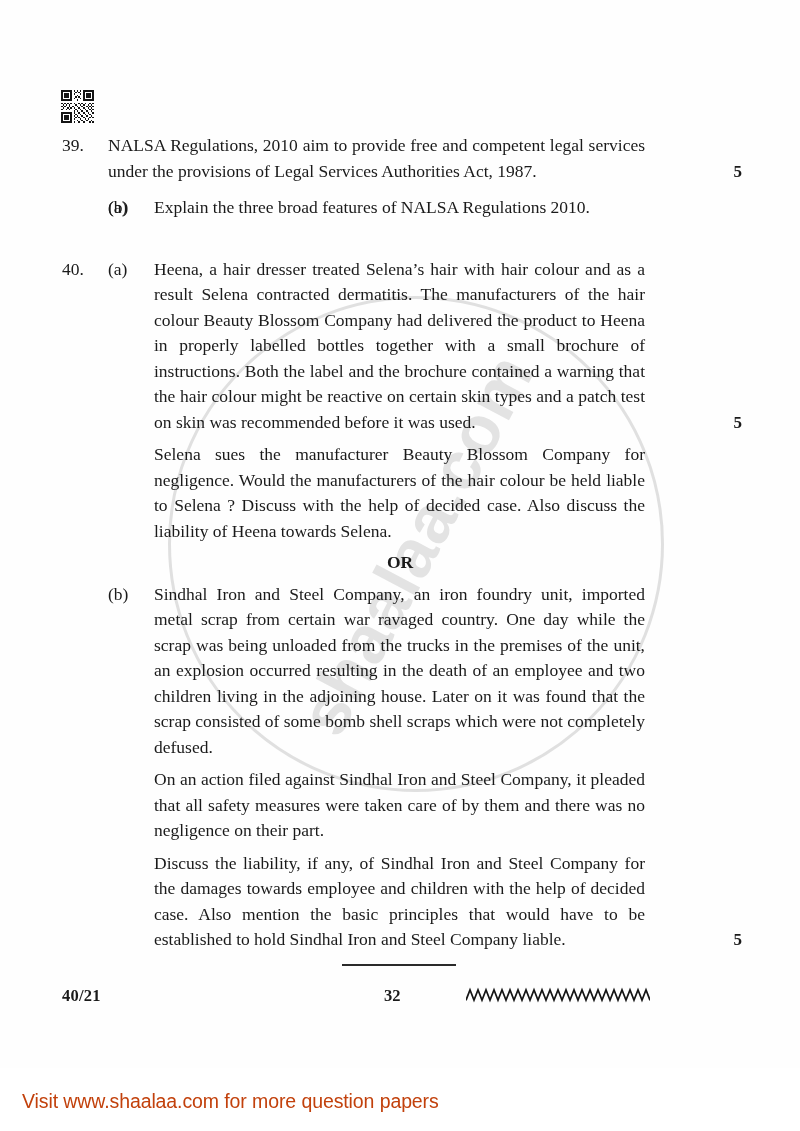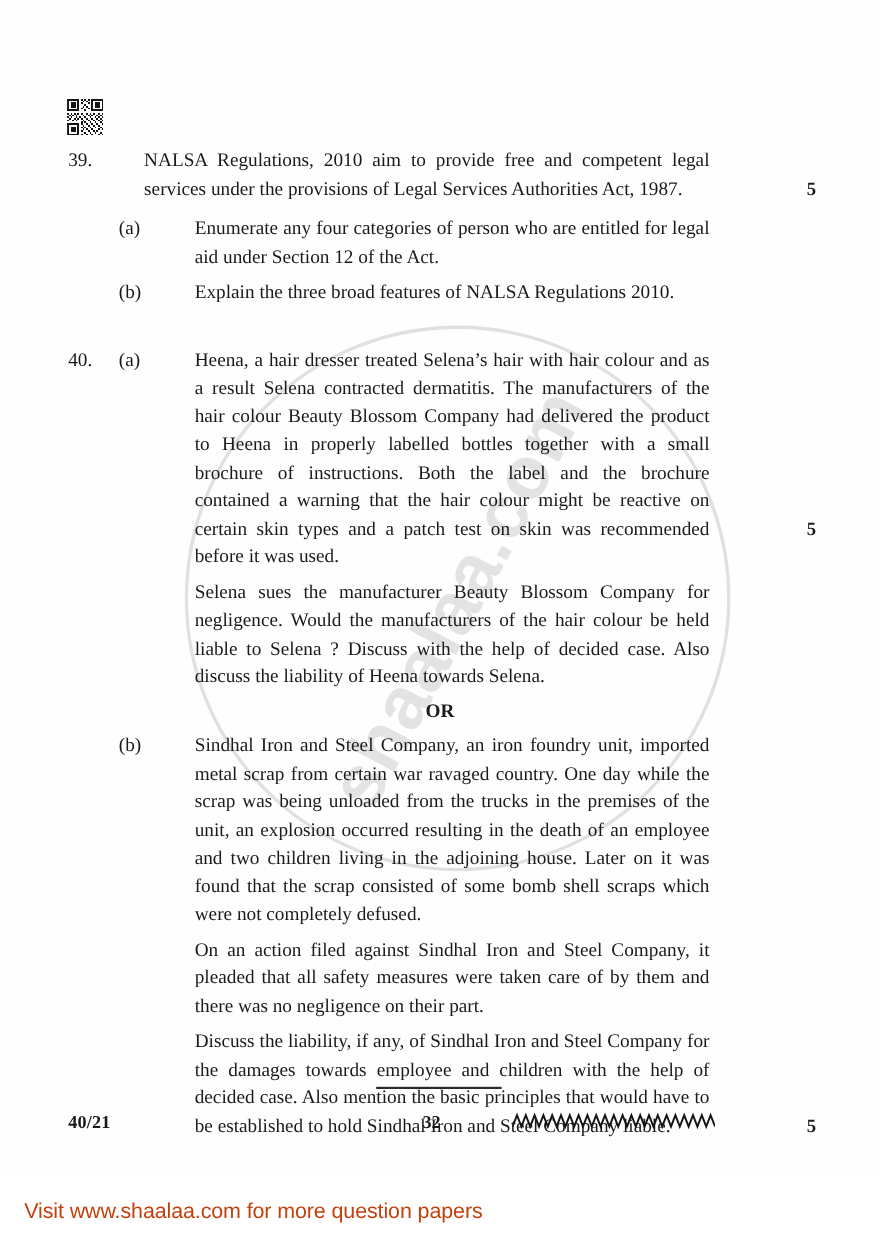--- a/index.html
+++ b/index.html
@@ -70,21 +70,21 @@
     z-index: 2;
   }
 
   .q-block {
     position: relative;
     margin: 0;
   }
 
   .q-row {
     position: relative;
-    padding-left: 93px;
+    padding-left: 70px;
     padding-right: 55px;
   }
 
   .q-num {
     position: absolute;
     left: 62px;
     top: 0;
     width: 34px;
     font-size: 17.5px;
     line-height: 25.5px;
@@ -126,21 +126,21 @@
     font-size: 17.5px;
     font-weight: bold;
     line-height: 25.5px;
     margin: 6px 0 6px 0;
   }
 
   
   #footer {
     position: absolute;
     left: 0;
-    top: 984px;
+    top: 960px;
     width: 680px;
     height: 70px;
     z-index: 3;
   }
   #footer-rule {
     position: absolute;
     left: 342px;
     top: 4px;
     width: 114px;
     height: 0;
@@ -309,21 +309,20 @@
 
     <div class="q-block" style="margin-top:133px;">
       <div class="q-row">
         <span class="q-num">39.</span>
         <p class="para lvl-q">NALSA Regulations, 2010 aim to provide free and competent legal services under the provisions of Legal Services Authorities Act, 1987.</p>
         <span class="marks" style="top:25.5px;">5</span>
       </div>
 
       <div class="q-row" style="margin-top:11px;">
         <span class="q-label" style="left:108px;">(a)</span>
-        <p class="para lvl-sub">Enumerate any four categories of person who are entitled for legal aid under Section 12 of the Act.</p>
       </div>
 
       <div class="q-row" style="margin-top:7px;">
         <span class="q-label" style="left:108px;">(b)</span>
         <p class="para lvl-sub" style="text-align:left;">Explain the three broad features of NALSA Regulations 2010.</p>
       </div>
     </div>
 
     <div class="q-block" style="margin-top:36px;">
 

